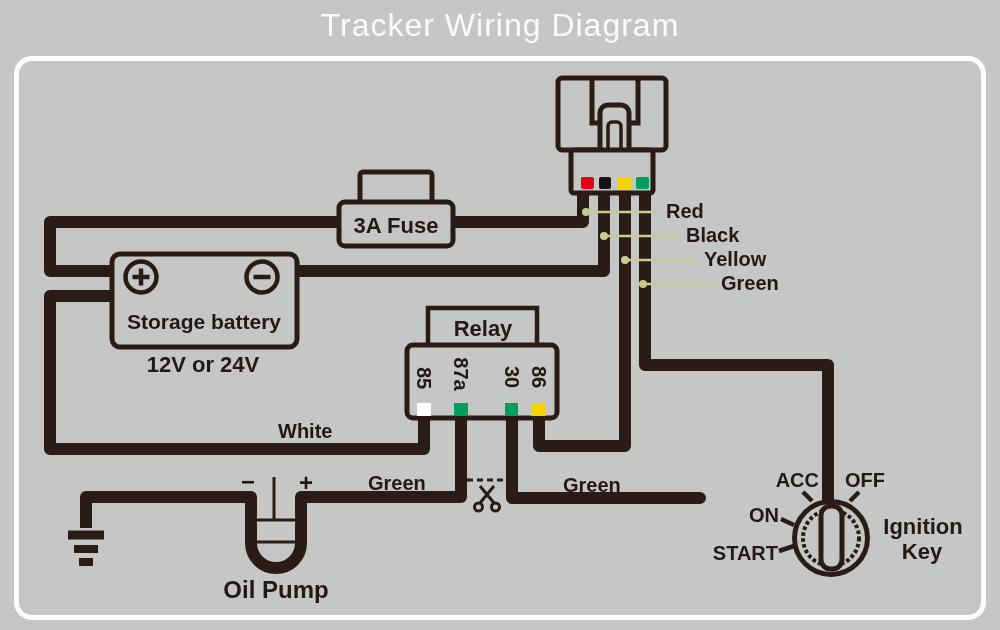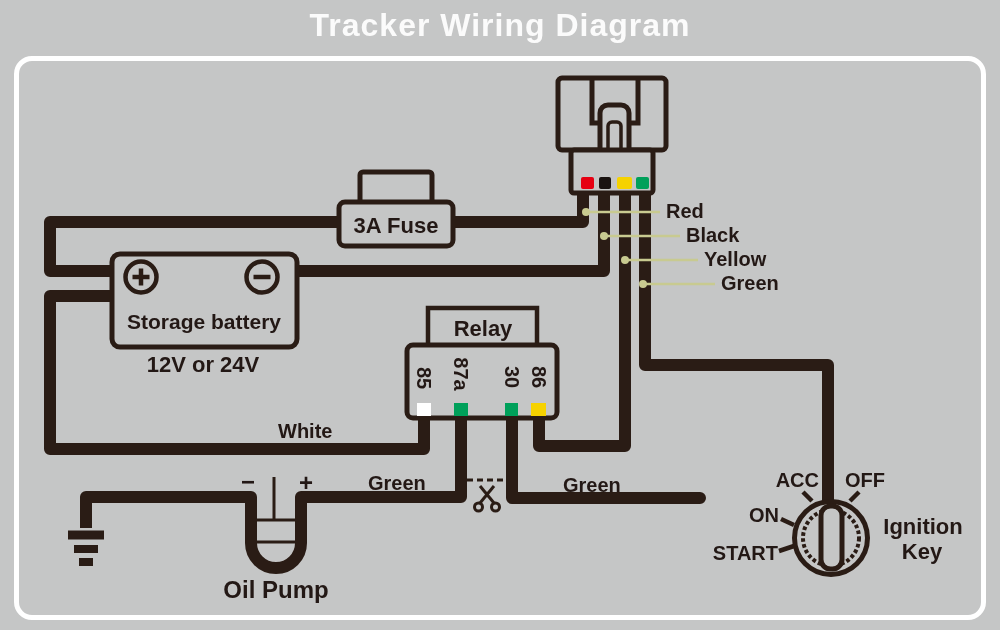--- a/index.html
+++ b/index.html
@@ -5,21 +5,21 @@
   html,body{margin:0;padding:0;}
   body{
     width:1000px;height:630px;overflow:hidden;
     background:#c5c6c6;
     font-family:"Liberation Sans", sans-serif;
   }
   .stage{position:relative;width:1000px;height:630px;}
   .title{
     position:absolute;top:7px;left:0;width:100%;
     text-align:center;color:#fbfbfb;
-    font-size:32px;font-weight:bold;letter-spacing:1px;
+    font-size:32px;font-weight:normal;letter-spacing:1px;
   }
   .frame{
     position:absolute;left:14px;top:56px;width:962px;height:554px;
     border:5px solid #ffffff;border-radius:18px;
   }
   svg{position:absolute;left:0;top:0;}
   svg text{font-family:"Liberation Sans", sans-serif;font-weight:bold;fill:#231815;}
   .t20{font-size:20px;} .t21{font-size:21px;} .t22{font-size:22px;} .t24{font-size:24px;}
 </style>
 </head>

